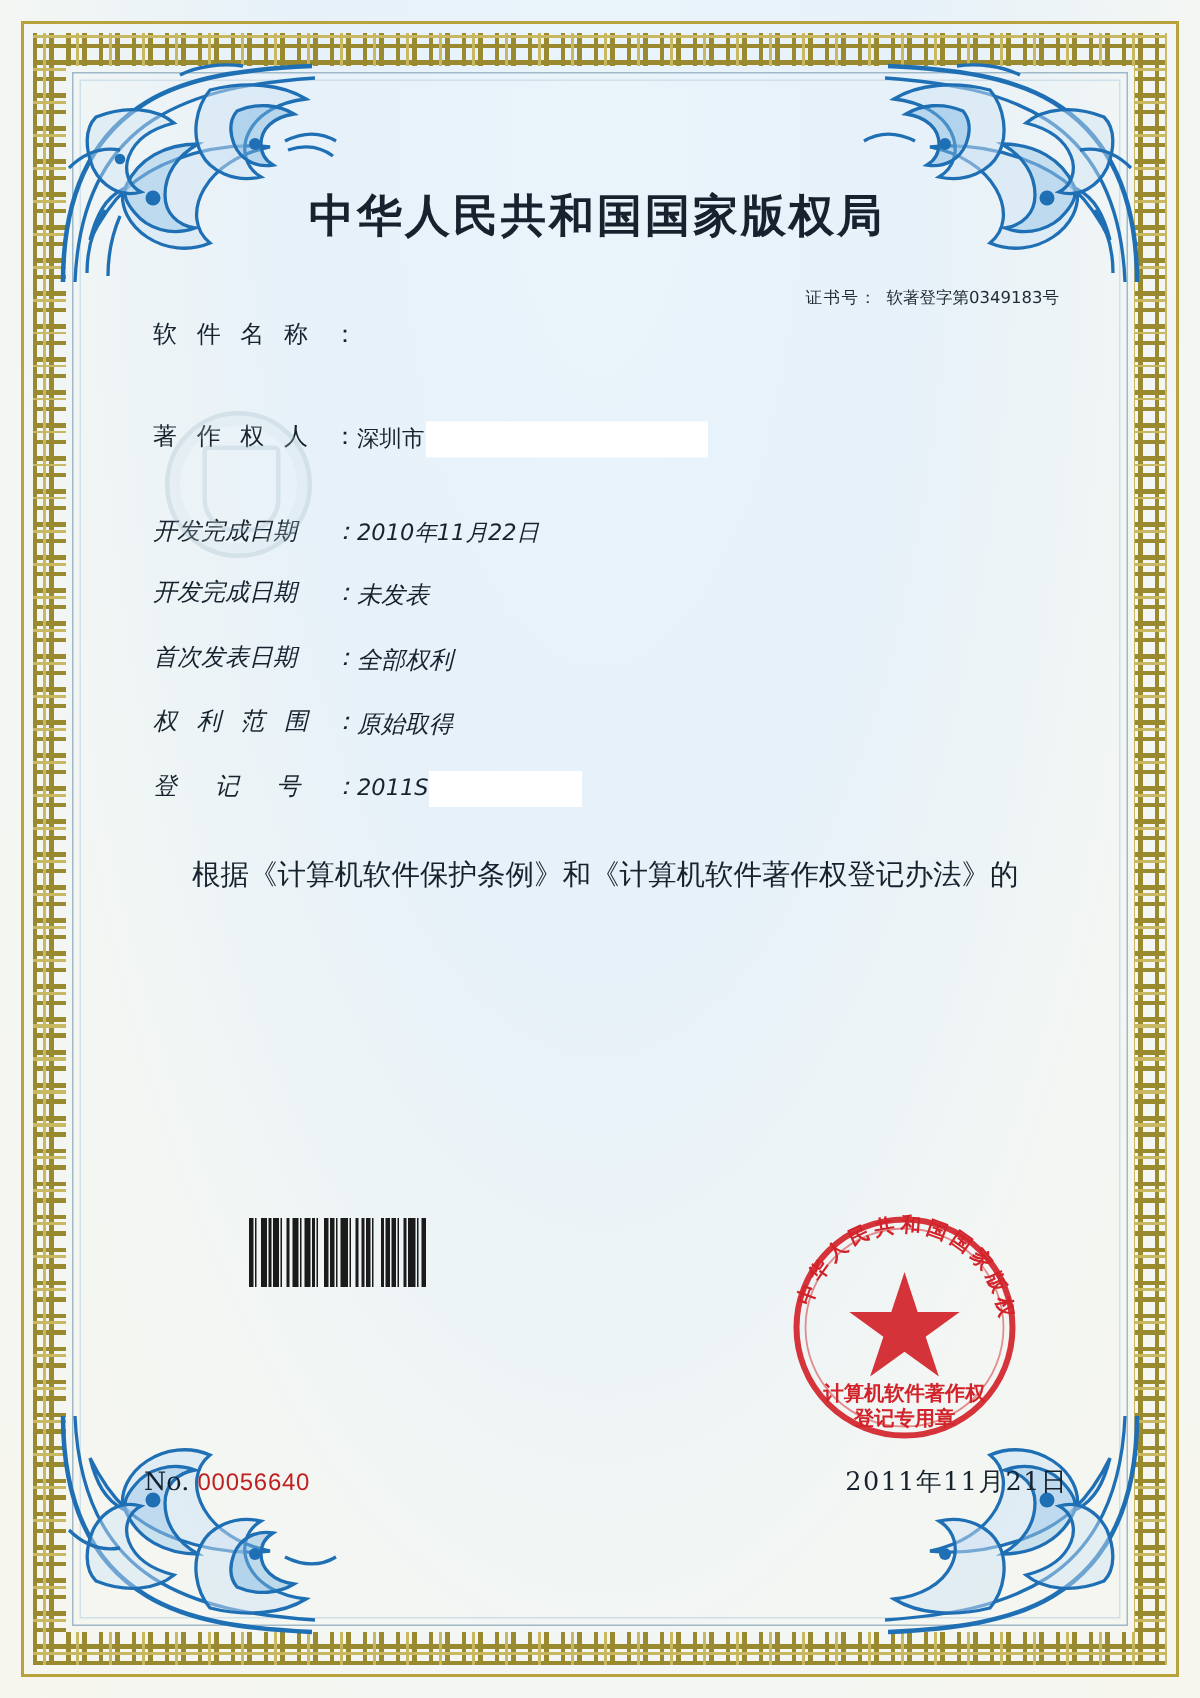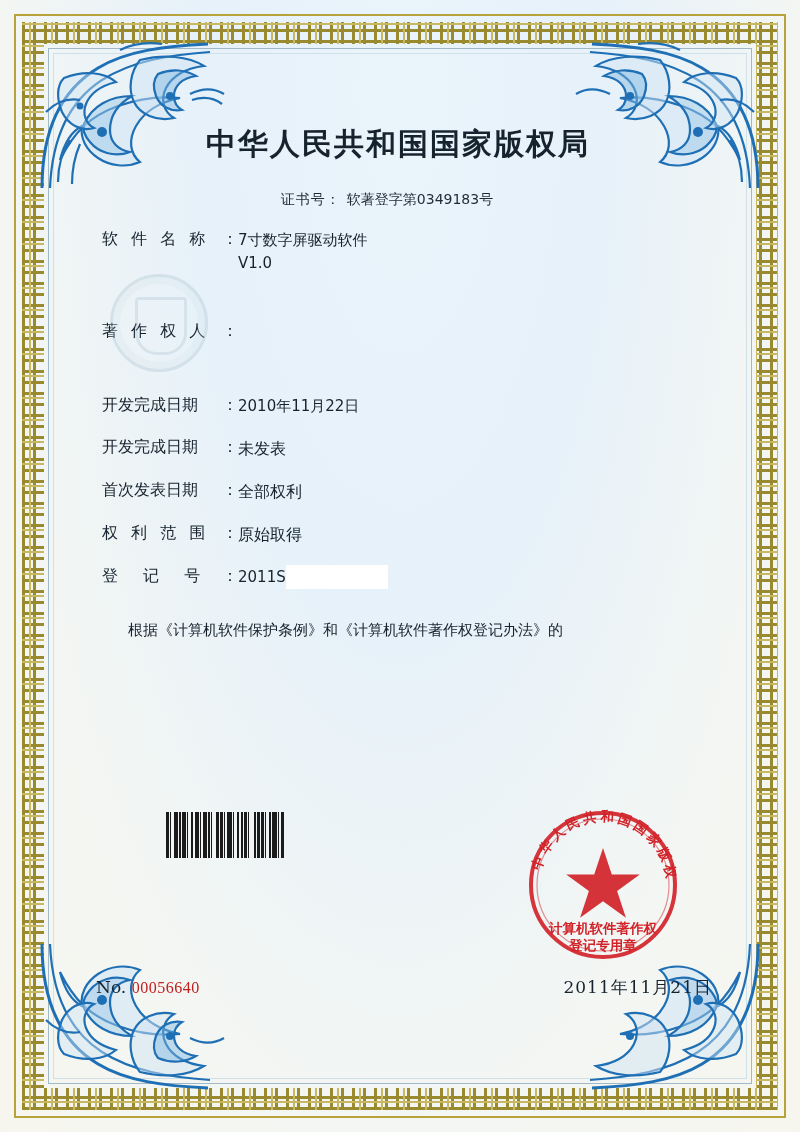--- a/index.html
+++ b/index.html
@@ -132,23 +132,23 @@
     font-family: "DejaVu Serif", serif;
     font-size: 31px;
     font-weight: bold;
     letter-spacing: 2px;
     color: #16232e;
     margin-top: 26px;
   }
 
   .cert-no {
     margin-top: 26px;
-    text-align: center;
+    text-align: right;
     padding-right: 22px;
-    font-size: 14px;
+    font-size: 11px;
     color: #1d2b35;
     font-family: "DejaVu Sans", sans-serif;
   }
   .cert-no .label { letter-spacing: 1px; }
   .cert-no .value { margin-left: 6px; }
 
   .watermark-seal {
     position: absolute;
     left: 42px;
     top: 178px;
@@ -162,21 +162,21 @@
   .watermark-seal::after {
     content: "";
     position: absolute;
     left: 22px; top: 20px;
     width: 46px; height: 52px;
     border: 3px solid rgba(160,185,200,0.28);
     border-radius: 4px 4px 22px 22px;
   }
 
   .fields {
-    margin-top: 20px;
+    margin-top: 7px;
     padding-left: 34px;
   }
   .field-row {
     display: flex;
     align-items: flex-start;
     margin-bottom: 7px;
     font-size: 16px;
     color: #16232e;
   }
   .field-label {
@@ -207,27 +207,27 @@
   }
   .redact-owner { width: 186px; margin-left: 2px; }
   .redact-regno { width: 100px; margin-left: 1px; }
 
   .gap-1 { height: 40px; }
   .gap-2 { height: 26px; }
 
   .spaced-4 { letter-spacing: 10px; }
   .spaced-3 { letter-spacing: 4px; }
 
-  .fields-lower .field-row { margin-bottom: 19px; }
+  .fields-lower .field-row { margin-bottom: 19px; font-style: italic; }
 
   .paragraph {
     margin-top: 26px;
     padding: 0 10px 0 26px;
     font-family: "DejaVu Serif", serif;
-    font-size: 15px;
+    font-size: 19px;
     line-height: 2.15;
     color: #16232e;
     text-align: justify;
   }
   .paragraph .indent { display: inline-block; width: 34px; }
 
   
   .barcode {
     position: absolute;
     left: 98px;
@@ -257,21 +257,21 @@
     right: 16px;
     top: 880px;
     display: flex;
     justify-content: space-between;
     align-items: baseline;
     font-family: "DejaVu Serif", serif;
     font-size: 17px;
     color: #16232e;
   }
   .footer .no-label { color: #16232e; }
-  .footer .no-value { color: #c02020; font-family: Liberation Serif, serif; font-size: 16px; letter-spacing: 0.5px; }
+  .footer .no-value { color: #c02020; font-family: Liberation Sans, sans-serif; font-size: 16px; letter-spacing: 0.5px; }
   .footer .date { font-size: 17px; letter-spacing: 1px; }
 </style>
 </head>
 <body>
 
 <div id="certificate">
 
   <div class="frame-outer"></div>
   <div class="frame-greek"></div>
   <div class="frame-inner"></div>
@@ -357,31 +357,30 @@
     <div class="cert-no">
       <span class="label">证书号：</span><span class="value">软著登字第0349183号</span>
     </div>
 
     <div class="watermark-seal"></div>
 
     <div class="fields">
       <div class="field-row">
         <div class="field-label spaced-3">软 件 名 称</div>
         <div class="field-colon">：</div>
+      </div>
+
+      <div class="gap-1"></div>
+
+      <div class="field-row">
+        <div class="field-label spaced-3">著 作 权 人</div>
+        <div class="field-colon">：</div>
         <div class="field-value">
-          <div>7寸数字屏驱动软件</div>
-          <div>V1.0</div>
+          <span>深圳市</span><span class="redaction redact-owner"></span>
         </div>
-      </div>
-
-      <div class="gap-1"></div>
-
-      <div class="field-row">
-        <div class="field-label spaced-3">著 作 权 人</div>
-        <div class="field-colon">：</div>
       </div>
     </div>
 
     <div class="gap-2"></div>
 
     <div class="fields fields-lower">
       <div class="field-row">
         <div class="field-label">开发完成日期</div>
         <div class="field-colon">：</div>
         <div class="field-value">2010年11月22日</div>

